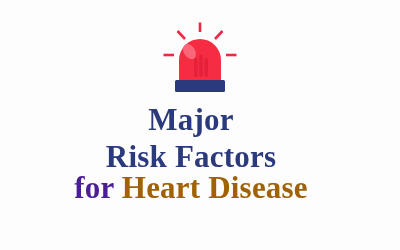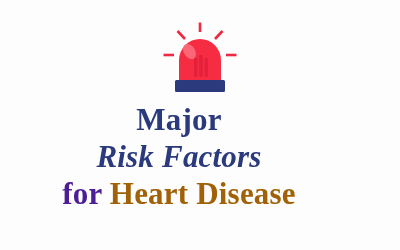--- a/index.html
+++ b/index.html
@@ -34,42 +34,40 @@
     align-items: flex-start;
     justify-content: center;
   }
   #siren-icon svg {
     display: block;
   }
 
   
   #headline {
     position: absolute;
-    left: 0;
+    left: 12px;
     top: 104px;
     width: 358px;
     text-align: center;
     line-height: 1.0;
   }
   .headline-line {
     display: block;
     white-space: nowrap;
     font-weight: bold;
     letter-spacing: 0.2px;
   }
   #line-major {
     font-size: 31px;
     color: #2a3a7c;
     margin-bottom: 6px;
   }
   #line-risk-factors {
     font-size: 31px;
     color: #2a3a7c;
-    margin-bottom: 6px;
-    font-style: italic;
   }
   #line-for-heart-disease {
     font-size: 31px;
   }
   .word-navy { color: #4c1d95; }
   .word-red  { color: #a16207; }
 </style>
 </head>
 <body>
 

